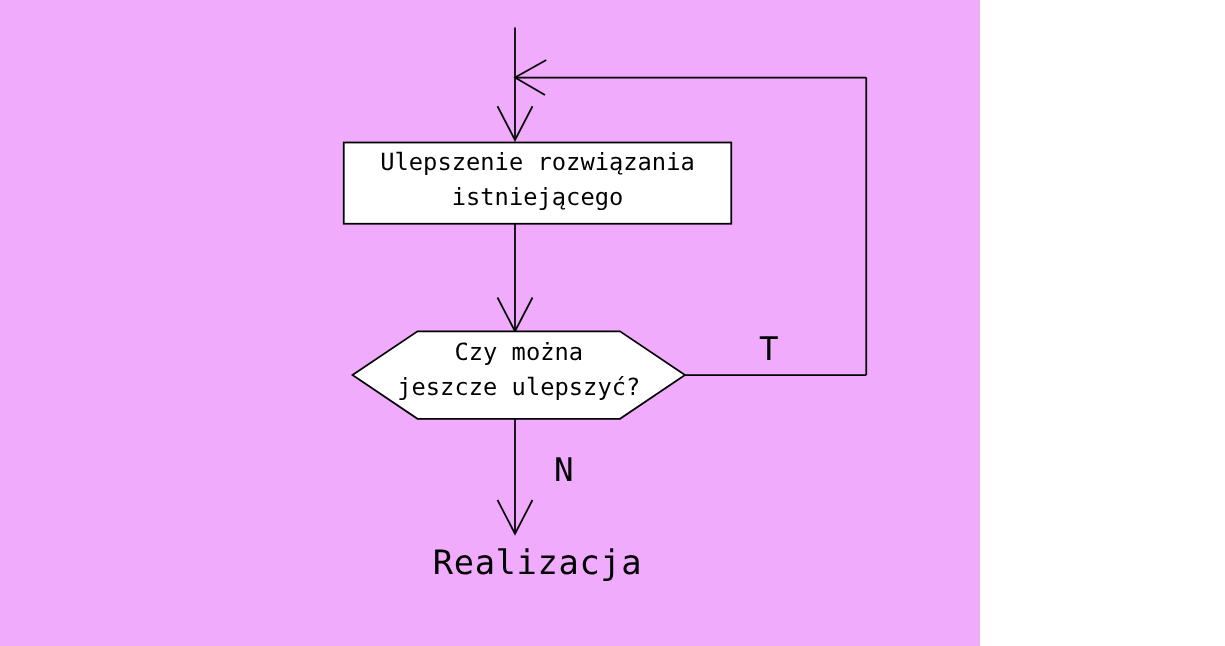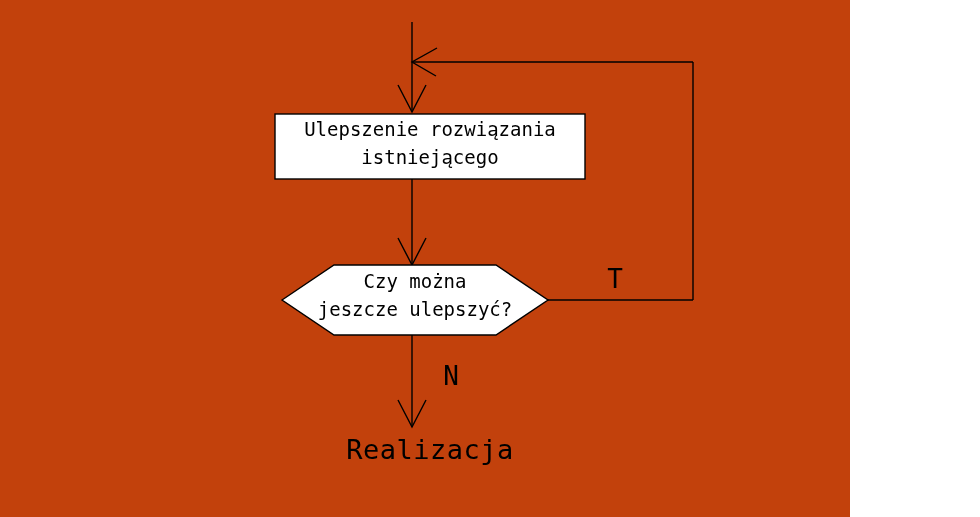--- a/index.html
+++ b/index.html
@@ -2,23 +2,23 @@
 <html><head>
 <meta charset="utf-8">
 <style>
   html, body {
     margin: 0;
     padding: 0;
     background: #ffffff;
   }
   #stage {
     position: relative;
-    width: 850px;
+    width: 784px;
     height: 517px;
-    background: #c2410c;
+    background: #f0abfc;
     overflow: hidden;
     font-family: "DejaVu Sans Mono", monospace;
   }
   svg { display: block; }
   .stroke {
     fill: none;
     stroke: #000000;
     stroke-width: 1.4;
     stroke-linecap: butt;
     stroke-linejoin: miter;

